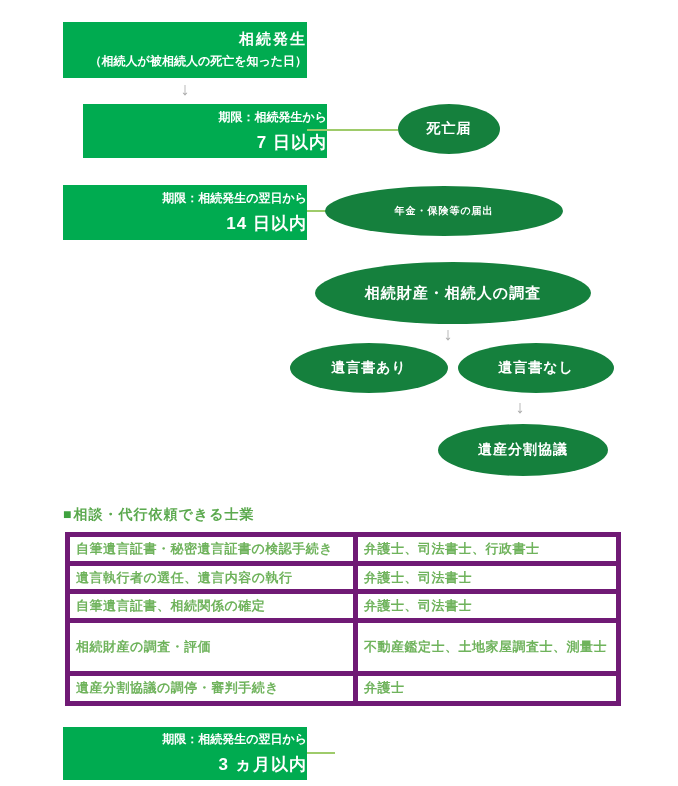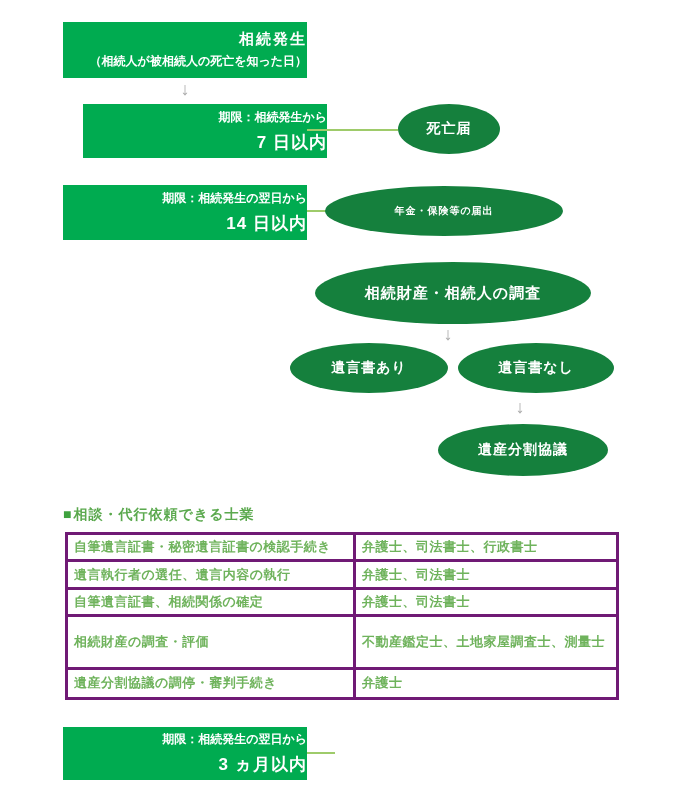--- a/index.html
+++ b/index.html
@@ -41,21 +41,21 @@
     font-size:14px; font-weight:bold; color:#5ba94e; letter-spacing:1px;text-align:right;
   }
   .section-title .sq { color:#3ea23e; margin-right:1px; }
 
   
   table.pro {
     position:absolute; left:65px; top:532px; width:551px;
     border-collapse:collapse; table-layout:fixed;
   }
   table.pro td {
-    border:3px solid #701a75;
+    border:5px solid #701a75;
     color:#6fb35c; font-size:13px; font-weight:bold;
     padding:2px 6px; vertical-align:middle; line-height:1.5;
     letter-spacing:0.5px;
   }
   tr.r1 td { height:27px; }
   tr.r2 td { height:28px; }
   tr.r3 td { height:25px; }
   tr.r4 td { height:53px; }
   tr.r5 td { height:30px; }
 

